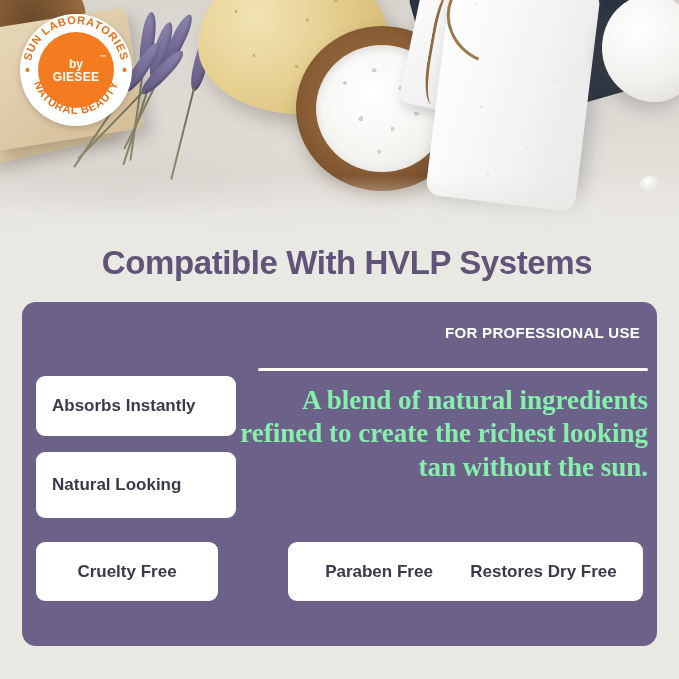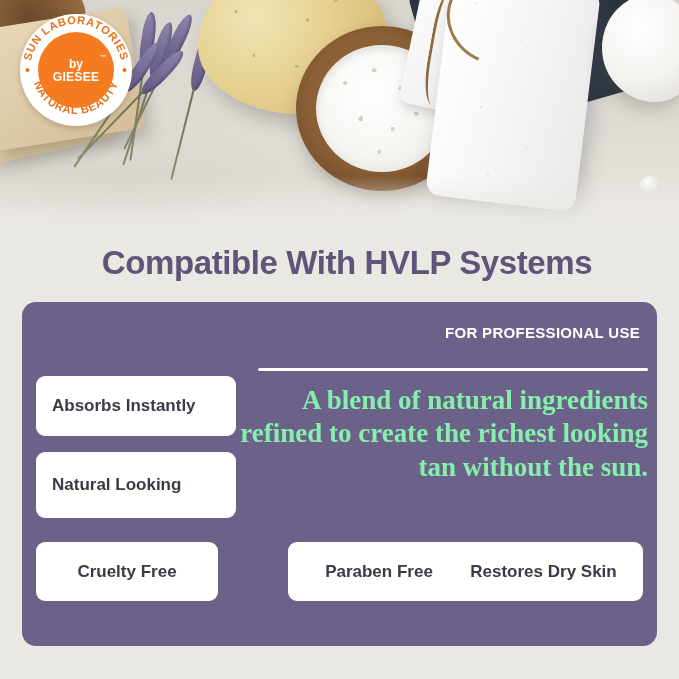--- a/index.html
+++ b/index.html
@@ -426,18 +426,18 @@
 
     <div class="chip c3">
       <span class="ln">Cruelty Free</span>
     </div>
 
     <div class="chip c4">
       <span class="ln">Paraben Free</span>
     </div>
 
     <div class="chip c5">
-      <span class="ln">Restores Dry Skin</span>
+      <span class="ln">Restores Dry Free</span>
     </div>
 
   </div>
 
 </div>
 
 </body></html>

